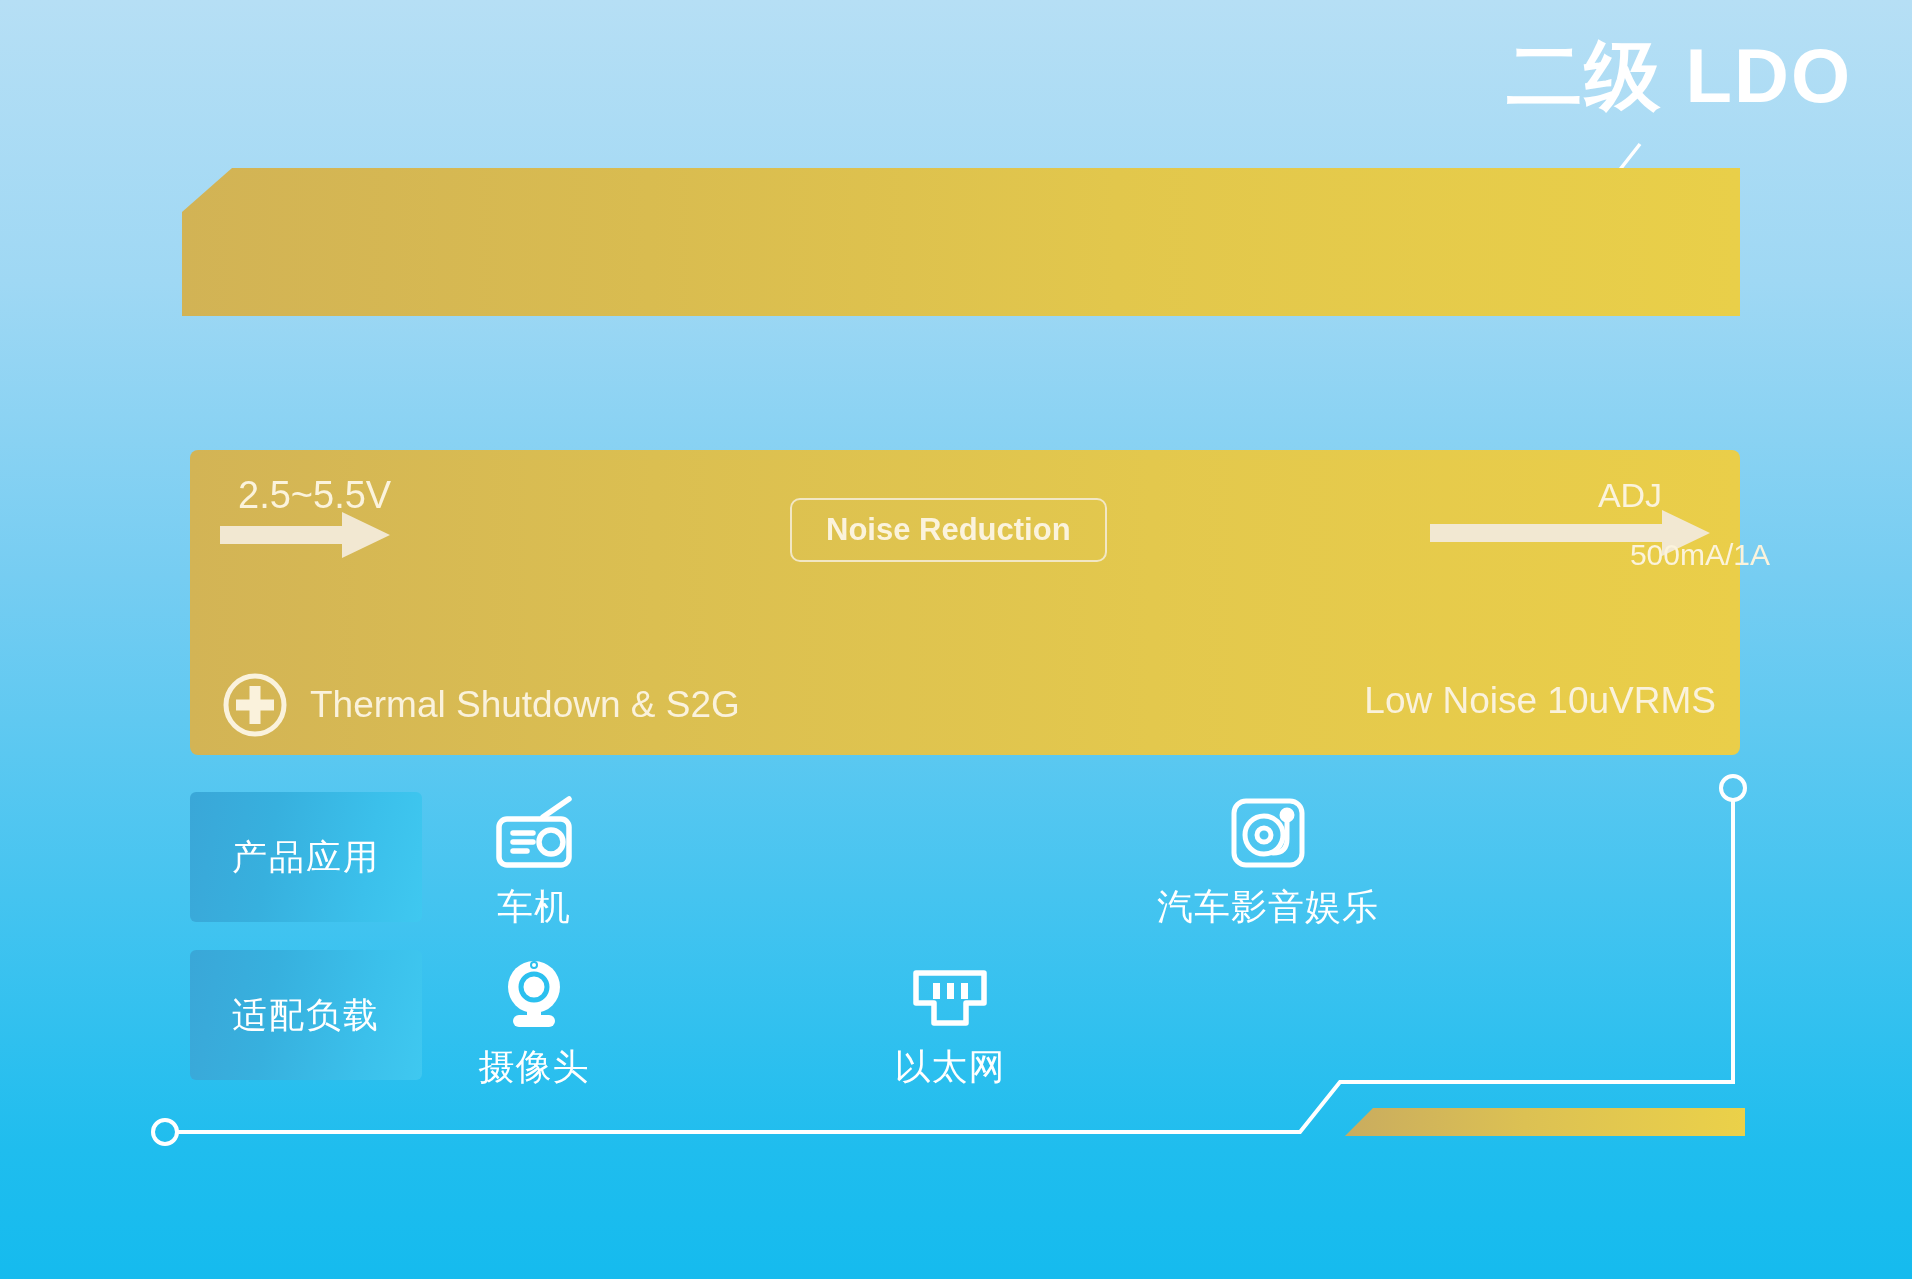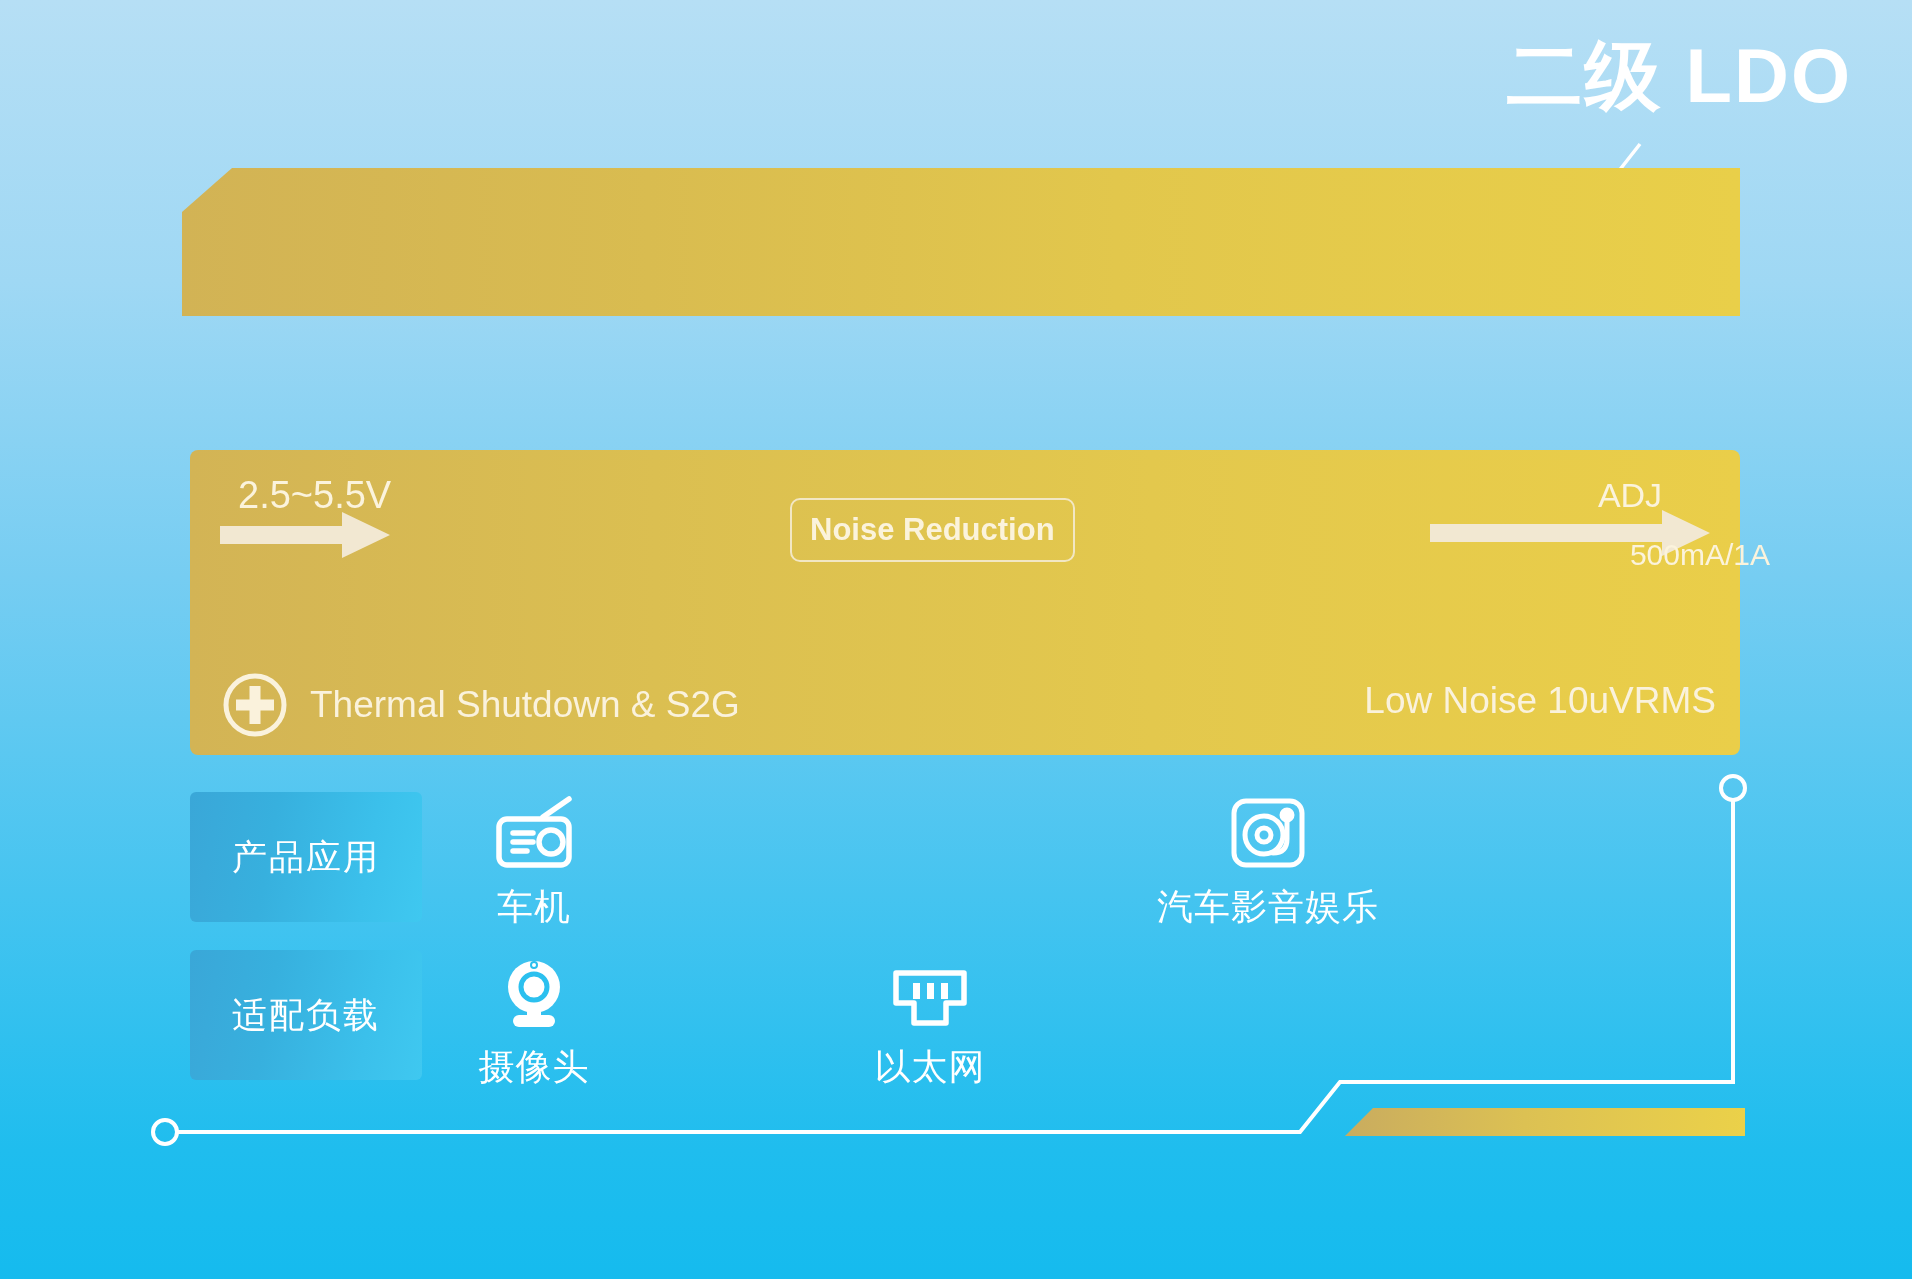--- a/index.html
+++ b/index.html
@@ -54,21 +54,21 @@
     color:#fbf3dc;font-size:34px;white-space:nowrap;
   }
   .out-label-bot{
     position:absolute;left:1490px;top:538px;width:280px;text-align:right;
     color:#fbf3dc;font-size:30px;white-space:nowrap;
   }
   .arrow-out{position:absolute;left:1430px;top:510px;}
 
   .nr-badge{
     position:absolute;left:790px;top:498px;
-    padding:12px 18px;
+    padding:12px 34px;
     border:2px solid #f2e7c4;border-radius:10px;
     color:#fbf3dc;font-size:31px;font-weight:bold;white-space:nowrap;
   }
   .chip-name{
     position:absolute;left:0;right:0;top:572px;text-align:center;
     color:#fff;font-size:63px;font-weight:bold;letter-spacing:0.5px;
   }
 
   .feat-left{
     position:absolute;left:222px;top:672px;
@@ -199,21 +199,21 @@
         <circle cx="37" cy="30" r="13" fill="none" stroke="#2bc0ef" stroke-width="5"></circle>
         <circle cx="37" cy="8" r="3" fill="#fff" stroke="#2bc0ef" stroke-width="2"></circle>
         <rect x="30" y="52" width="14" height="8" fill="#fff"></rect>
         <rect x="16" y="58" width="42" height="12" rx="6" fill="#fff"></rect>
       </svg>
     </span>
     <span class="cap">摄像头</span>
   </div>
 
 
-  <div class="appitem" style="left:860px;top:955px;width:140px;">
+  <div class="appitem" style="left:880px;top:955px;width:140px;">
     <span class="ic">
       <svg width="78" height="66" viewBox="0 0 78 66" xmlns="http://www.w3.org/2000/svg">
         <path d="M5 8 H73 V38 H55 V58 H23 V38 H5 Z" fill="none" stroke="#fff" stroke-width="5.5" stroke-linejoin="round"></path>
         <g fill="#fff">
           <rect x="22" y="18" width="7" height="16"></rect>
           <rect x="36" y="18" width="7" height="16"></rect>
           <rect x="50" y="18" width="7" height="16"></rect>
         </g>
       </svg>
     </span>

